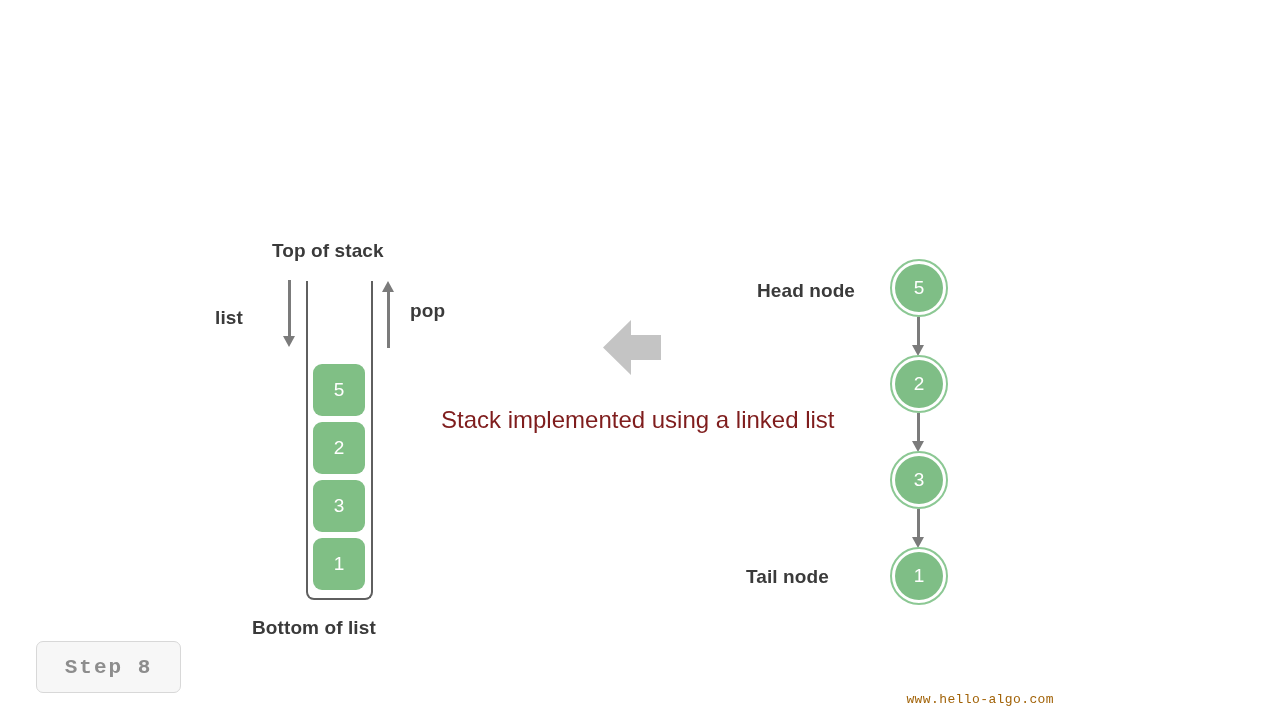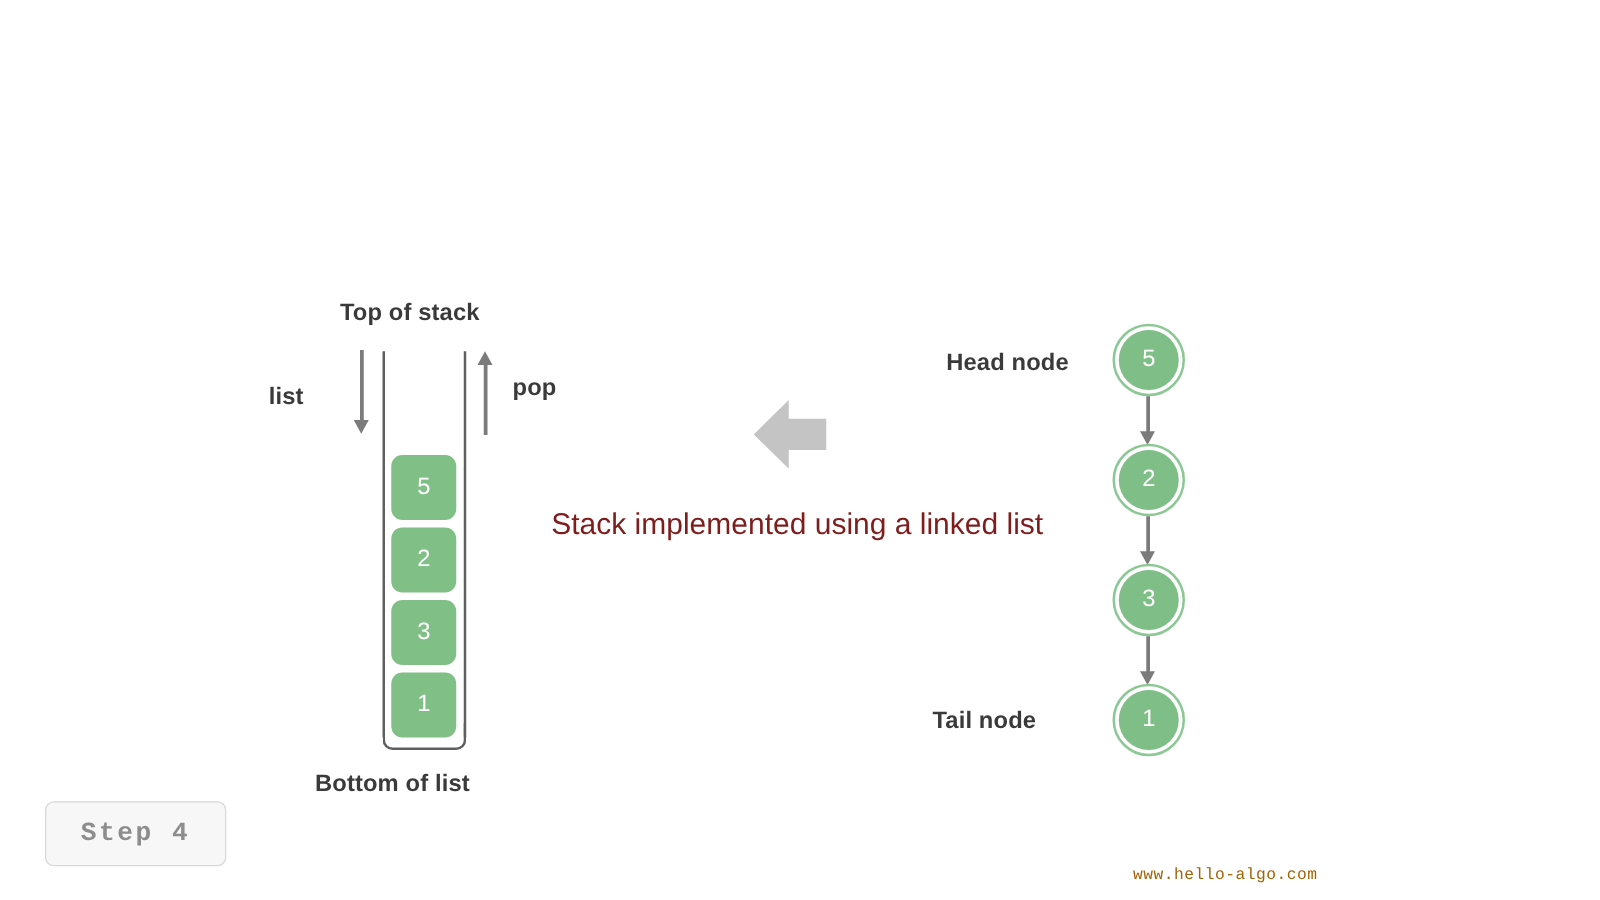--- a/index.html
+++ b/index.html
@@ -238,17 +238,17 @@
   <div class="ll-head" style="left:912px; top:537px;"></div>
 
   <div class="ll-node" style="left:890px; top:547px;">
     <div class="ll-node-inner">
       <span>1</span>
     </div>
   </div>
 
   <div class="bold-label" style="left:746px; top:566px;">Tail node</div>
 
-  <div class="step-badge">Step 4</div>
+  <div class="step-badge">Step 8</div>
 
   <div class="watermark">www.hello-algo.com</div>
 
 </div>
 
 </body></html>

